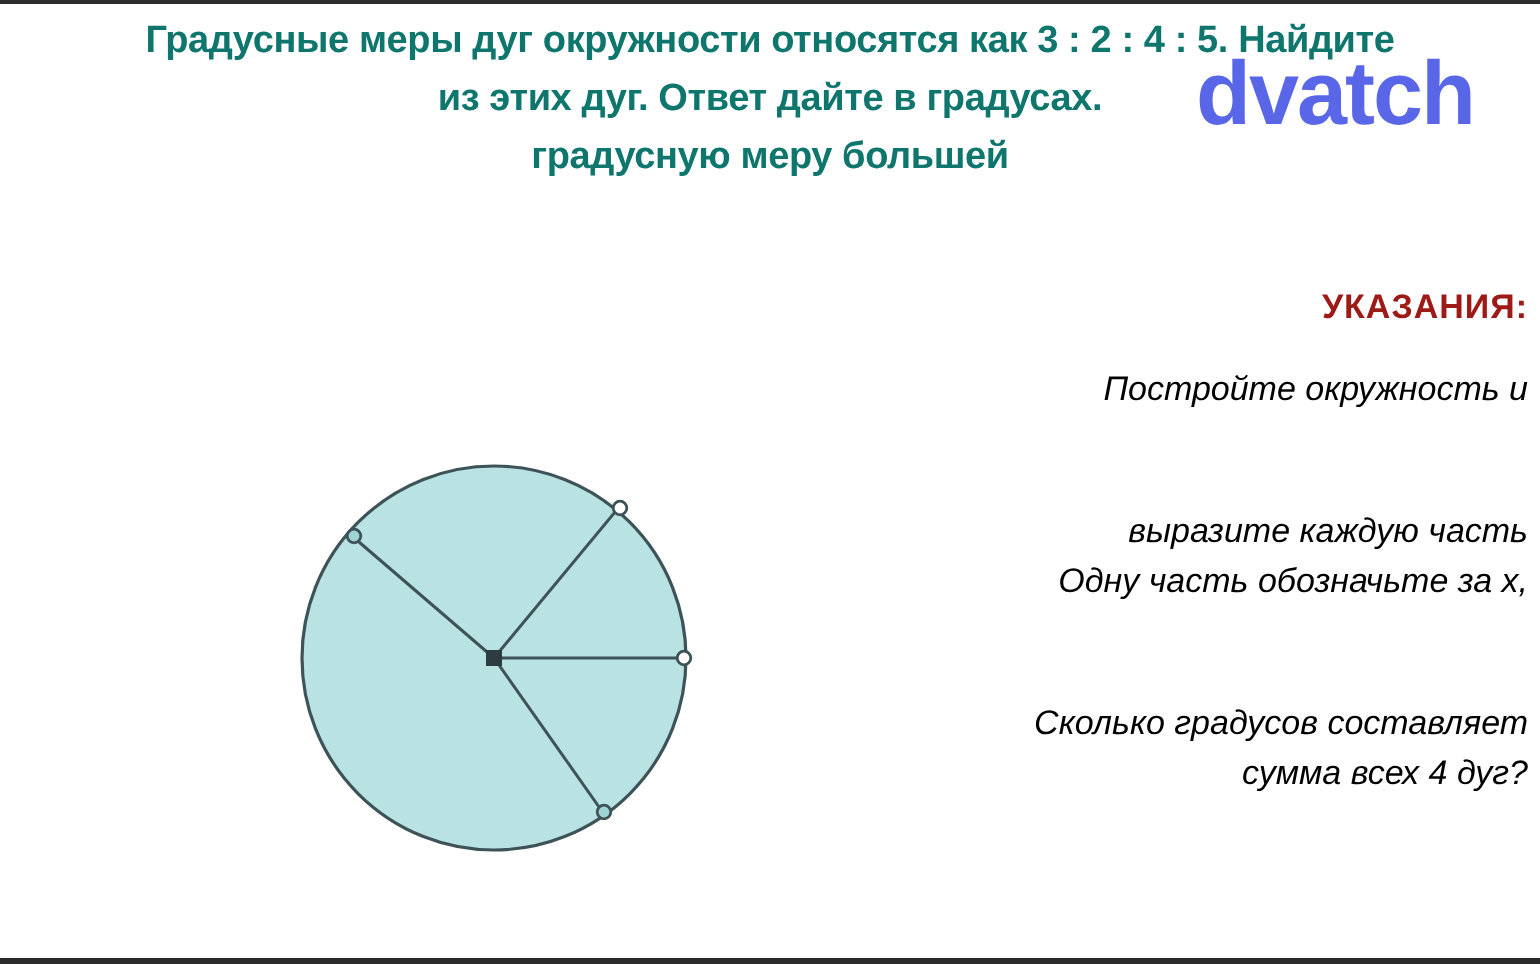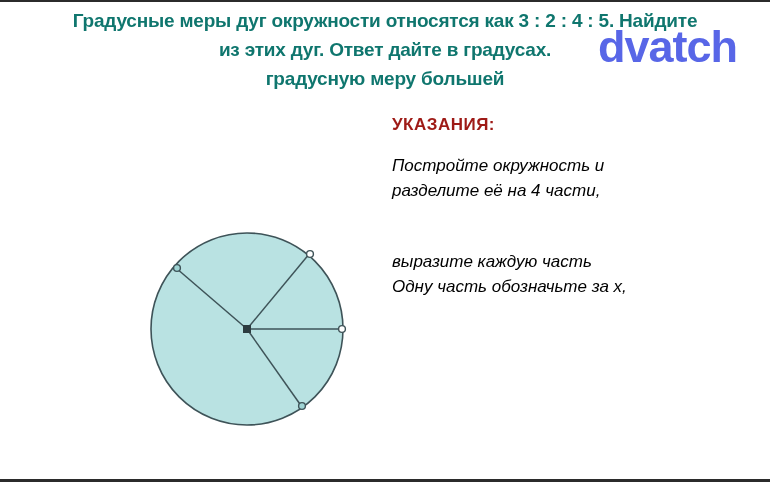--- a/index.html
+++ b/index.html
@@ -59,23 +59,23 @@
     line-height: 45px;
     color: #4a5ae6;
     letter-spacing: -1px;
     opacity: 0.92;
   }
 
   
   #instructions {
     position: absolute;
     left: 392px;
-    top: 115px;
+    top: 144px;
     width: 372px;
-    text-align: left;
+    text-align: right;
   }
   #hints-title {
     font-family: "Liberation Sans", sans-serif;
     font-weight: bold;
     font-size: 17px;
     color: #9e1a16;
     letter-spacing: 0.5px;
     margin: 0 0 18px 0;
   }
   .hint-block {
@@ -133,23 +133,26 @@
       <circle cx="37" cy="48" r="3.4" fill="#9fd4d4" stroke="#3e5358" stroke-width="1.4"></circle>
       <circle cx="162" cy="186" r="3.4" fill="#9fd4d4" stroke="#3e5358" stroke-width="1.4"></circle>
     </svg>
   </div>
 
   <div id="instructions">
     <div id="hints-title">УКАЗАНИЯ:</div>
 
     <div id="hint-1" class="hint-block">
       <span class="line">Постройте окружность и</span>
-      <span class="line">разделите её на 4 части,</span>
     </div>
 
     <div id="hint-2" class="hint-block">
       <span class="line">выразите каждую часть</span>
       <span class="line">Одну часть обозначьте за x,</span>
     </div>
 
+    <div id="hint-3" class="hint-block">
+      <span class="line">Сколько градусов составляет</span>
+      <span class="line">сумма всех 4 дуг?</span>
+    </div>
   </div>
 
 </div>
 
 </body></html>

